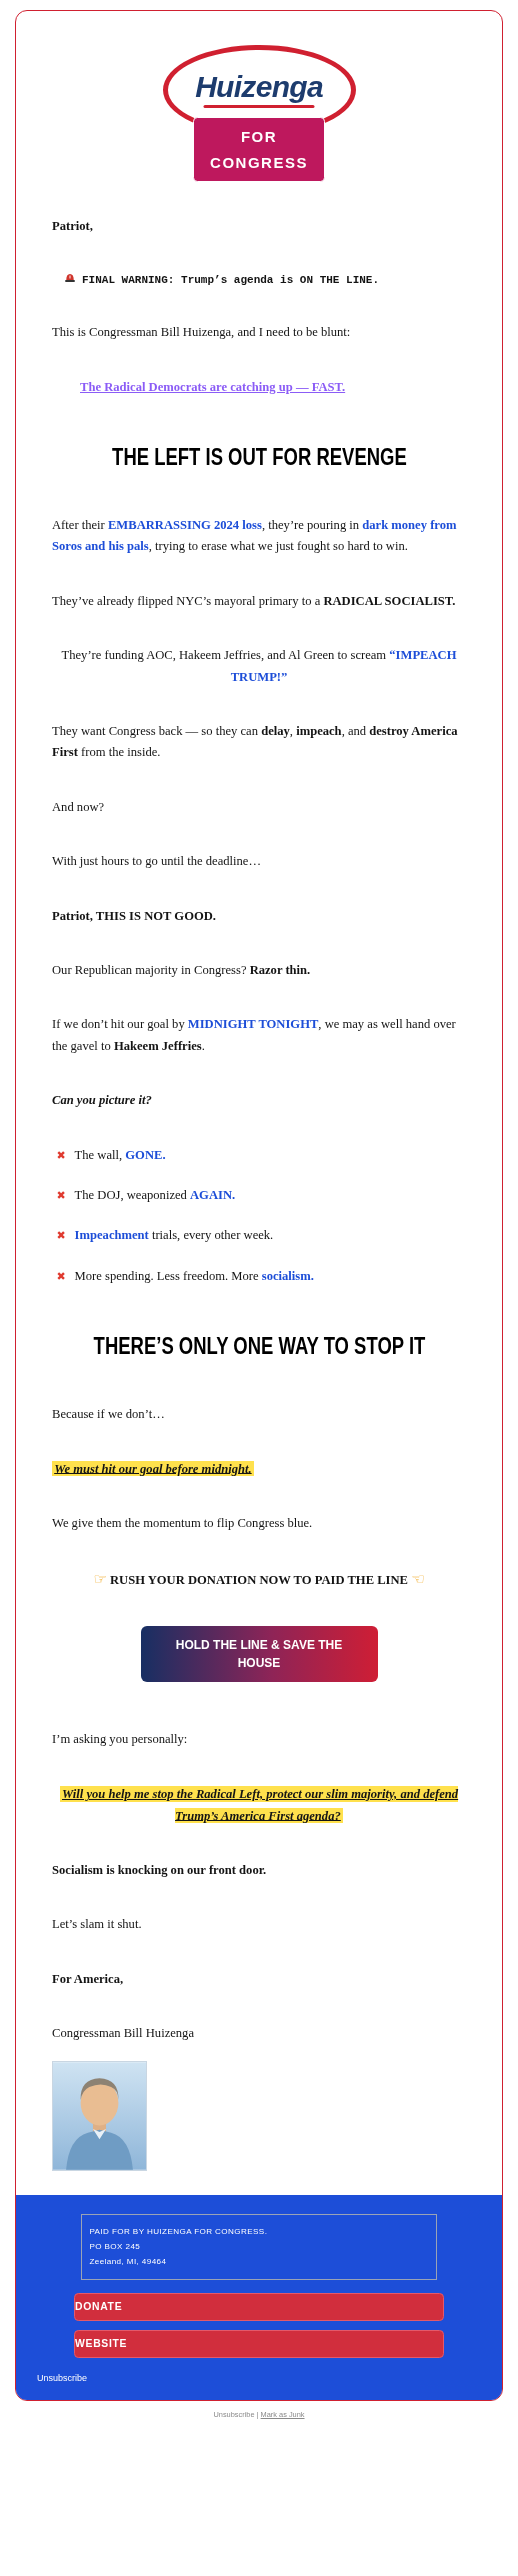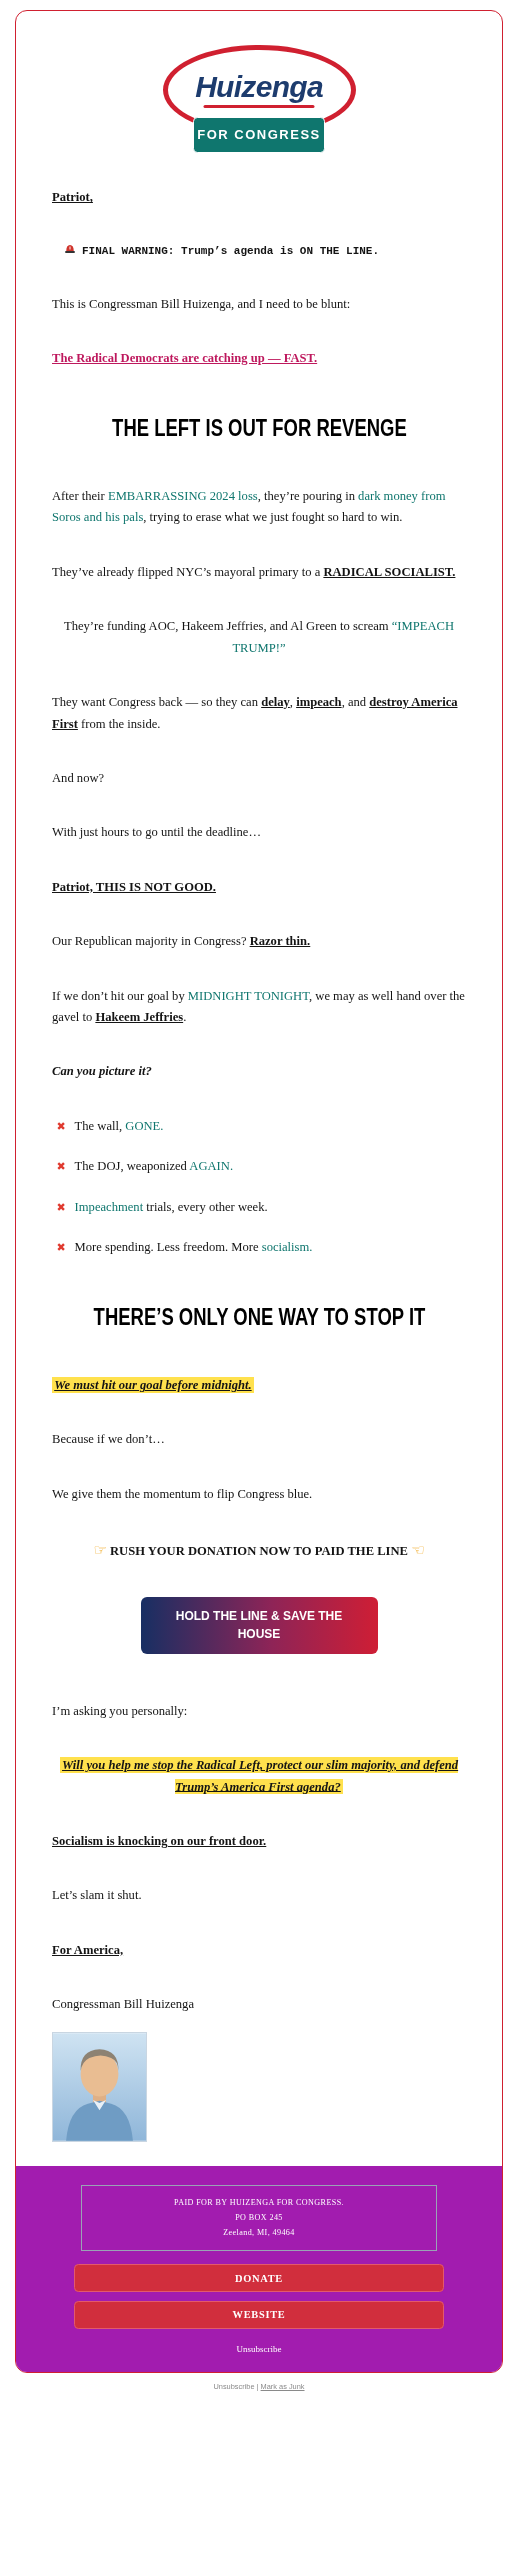--- a/index.html
+++ b/index.html
@@ -17,22 +17,22 @@
     border-radius: 12px;
     overflow: hidden;
   }
   .content {
     padding: 34px 36px 0;
     color: #141414;
     font-size: 12.6px;
     line-height: 1.7;
   }
   .content p { margin: 0 0 33px; }
-  .bold { font-weight: bold; text-decoration: underline; }
-  .redbold { color: #0f766e; font-weight: normal; }
+  .bold { font-weight: bold; }
+  .redbold { color: #1d4ed8; font-weight: bold; }
 
   
   .logo-wrap { width: 193px; margin: 0 auto 34px; text-align: center; }
   .logo-oval {
     position: relative;
     width: 193px; height: 90px;
     border: 5.2px solid #d02030;
     border-radius: 50%;
     background: #fff;
     box-shadow: inset 0 0 0 2.2px #ffffff;
@@ -46,39 +46,39 @@
   }
   .logo-swoosh {
     position: absolute; bottom: 22px; left: 50%;
     transform: translateX(-50%);
     width: 111px; height: 3px; background: #d02030; border-radius: 1.5px;
   }
   .logo-banner {
     position: relative;
     margin: -18px auto 0;
     width: 132px;
-    background: #0f766e;
+    background: #be185d;
     color: #fff;
     font-family: "Liberation Sans", sans-serif;
-    font-weight: bold; font-size: 13px; letter-spacing: 1.5px;
+    font-weight: bold; font-size: 15px; letter-spacing: 1.5px;
     padding: 6px 0;
     border-radius: 4.4px;
     border: 1.5px solid #ffffff;
   }
 
   .warning {
     font-family: "Liberation Mono", monospace;
     font-weight: bold; font-size: 11px;
     padding-left: 12px;
     margin: 1.5px 0 36px;
     display: flex; align-items: center; gap: 6px;
   }
   .siren { flex: 0 0 auto; display: inline-block; }
 
-  .blue-link { color: #be185d; font-weight: bold; text-decoration: underline; cursor: pointer; }
+  .blue-link { color: #8b5cf6; font-weight: bold; text-decoration: underline; cursor: pointer; margin-left: 28px; }
 
   .headline {
     text-align: center;
     font-family: "Liberation Sans", sans-serif;
     font-weight: 900;
     font-size: 21px;
     color: #000;
     margin: 41px 0 40px;
   }
   .headline span { display: inline-block; transform: scale(0.88, 1.12); letter-spacing: 0; }
@@ -118,24 +118,24 @@
   }
 
   .signoff { margin-top: 12px !important; }
   .signature { margin-bottom: 16.3px !important; }
 
   .photo { margin: 4.4px 0 24px; }
   .photo svg { display: block; border: 0.7px solid #c9d6e2; }
 
   
   .footer {
-    background: #a21caf;
+    background: #1d4ed8;
     padding: 19px 21px 16.3px;
-    text-align: center;
-    font-family: Liberation Serif, serif;
+    text-align: left;
+    font-family: Liberation Sans, sans-serif;
   }
   .disclaimer-box {
     border: 0.7px solid #9aa3b5;
     margin: 0 44px 13.3px;
     padding: 9px 7.4px;
     color: #ffffff;
     font-size: 8.1px;
     letter-spacing: 0.4px;
     line-height: 1.9;
   }
@@ -239,23 +239,23 @@
           <span><span></span><span class="redbold">Impeachment</span><span> trials, every other week.</span></span>
         </div>
         <div class="x-row">
           <span class="x-icon">✖</span>
           <span><span>More spending. Less freedom. More </span><span class="redbold">socialism.</span><span></span></span>
         </div>
       </div>
 
       <div class="headline"><span>THERE’S ONLY ONE WAY TO STOP IT</span></div>
 
+      <p>Because if we don’t…</p>
+
       <p><span class="hl">We must hit our goal before midnight.</span></p>
-
-      <p>Because if we don’t…</p>
 
       <p>We give them the momentum to flip Congress blue.</p>
 
       <p class="cta-line"><span class="point-icon">☞</span><span> RUSH YOUR DONATION NOW TO PAID THE LINE </span><span class="point-icon">☜</span></p>
 
       <a class="cta-button">HOLD THE LINE &amp; SAVE THE HOUSE</a>
 
       <p>I’m asking you personally:</p>
 
       <p class="center"><span class="hl">Will you help me stop the Radical Left, protect our slim majority, and defend Trump’s America First agenda?</span></p>

